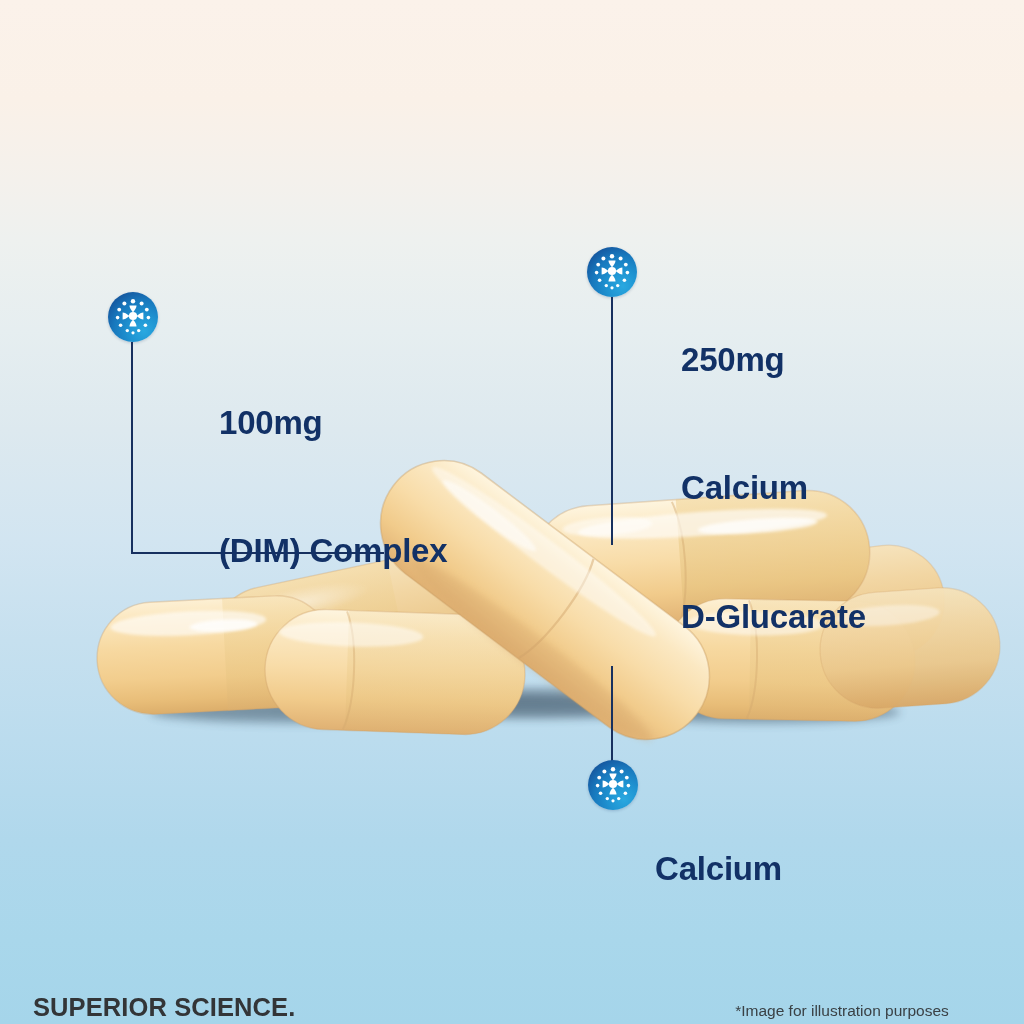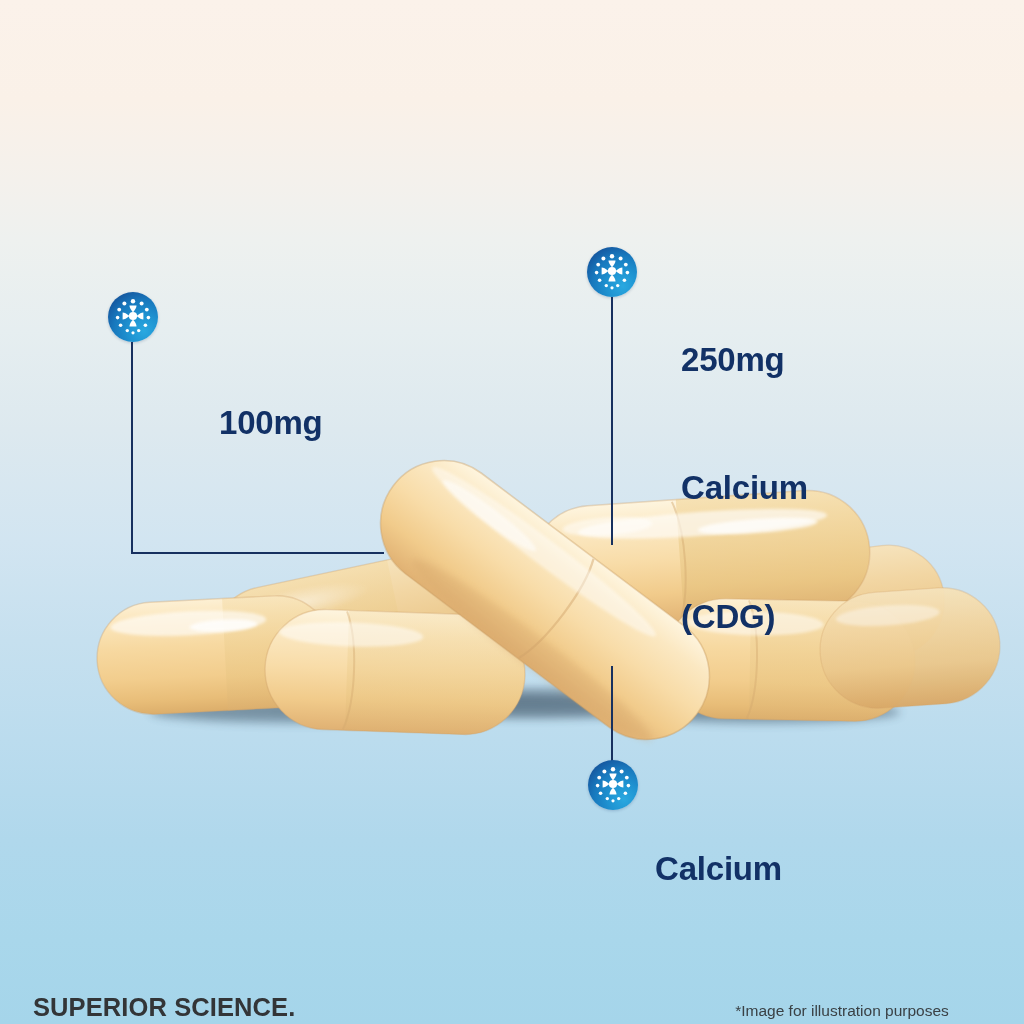--- a/index.html
+++ b/index.html
@@ -297,20 +297,21 @@
         <circle cx="19.3" cy="38.6" r="1.7"></circle>
         <circle cx="30.7" cy="38.6" r="1.7"></circle>
         <circle cx="25" cy="40.8" r="1.6"></circle>
       </g>
     </svg>
   </div>
   <div class="lead lead-v" style="left:131px; top:342px; height:212px;"></div>
   <div class="lead lead-h" style="left:131px; top:552px; width:253px;"></div>
   <div class="cal-text" style="left:175px; top:316px;margin-left:44px;">
     <span>100mg</span>
+    <span>(DIM) Complex</span>
   </div>
 
   <div class="cal-icon" style="left:587px; top:247px;">
     <svg viewBox="0 0 50 50" aria-hidden="true">
       <g fill="#ffffff">
         <circle cx="25" cy="24" r="4.1"></circle>
         <path d="M25 20.5 C 22.5 17.5 21.5 15.5 21.5 13.6 L 28.5 13.6 C 28.5 15.5 27.5 17.5 25 20.5 Z"></path>
         <path d="M25 27.5 C 22.5 30.5 21.5 32.5 21.5 34.4 L 28.5 34.4 C 28.5 32.5 27.5 30.5 25 27.5 Z"></path>
         <path d="M21.5 24 C 18.5 21.5 16.5 20.5 14.6 20.5 L 14.6 27.5 C 16.5 27.5 18.5 26.5 21.5 24 Z"></path>
         <path d="M28.5 24 C 31.5 21.5 33.5 20.5 35.4 20.5 L 35.4 27.5 C 33.5 27.5 31.5 26.5 28.5 24 Z"></path>
@@ -326,21 +327,21 @@
         <circle cx="19.3" cy="38.6" r="1.7"></circle>
         <circle cx="30.7" cy="38.6" r="1.7"></circle>
         <circle cx="25" cy="40.8" r="1.6"></circle>
       </g>
     </svg>
   </div>
   <div class="lead lead-v" style="left:611px; top:297px; height:248px;"></div>
   <div class="cal-text" style="left:681px; top:253px;">
     <span>250mg</span>
     <span>Calcium</span>
-    <span>(CDG)</span>
+    <span>D-Glucarate</span>
   </div>
 
   <div class="lead lead-v" style="left:611px; top:666px; height:96px;"></div>
   <div class="cal-icon" style="left:588px; top:760px;">
     <svg viewBox="0 0 50 50" aria-hidden="true">
       <g fill="#ffffff">
         <circle cx="25" cy="24" r="4.1"></circle>
         <path d="M25 20.5 C 22.5 17.5 21.5 15.5 21.5 13.6 L 28.5 13.6 C 28.5 15.5 27.5 17.5 25 20.5 Z"></path>
         <path d="M25 27.5 C 22.5 30.5 21.5 32.5 21.5 34.4 L 28.5 34.4 C 28.5 32.5 27.5 30.5 25 27.5 Z"></path>
         <path d="M21.5 24 C 18.5 21.5 16.5 20.5 14.6 20.5 L 14.6 27.5 C 16.5 27.5 18.5 26.5 21.5 24 Z"></path>

